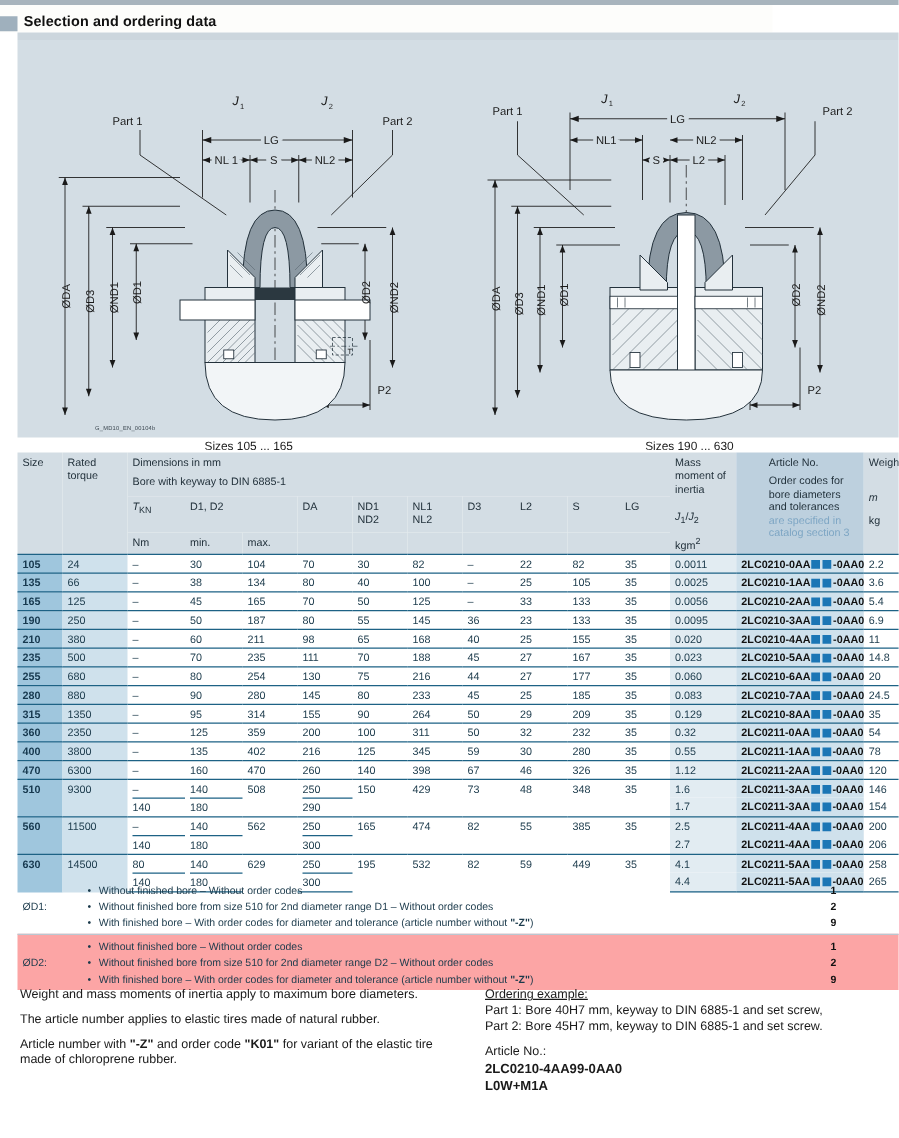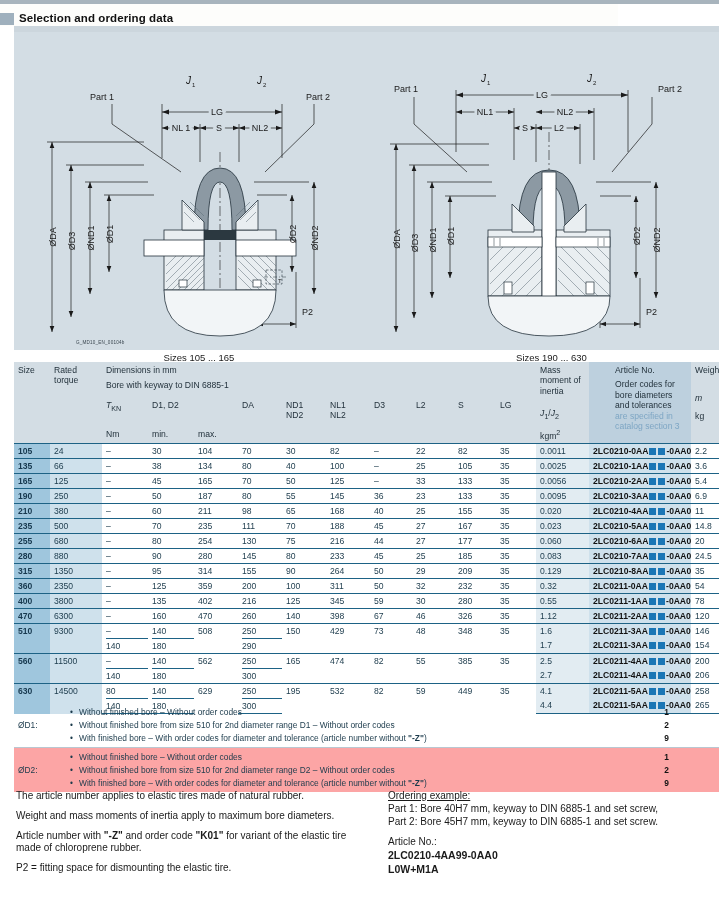--- a/index.html
+++ b/index.html
@@ -775,24 +775,23 @@
           <span class="bul">•</span>
           <span class="txt">With finished bore – With order codes for diameter and tolerance (article number without <span class="b">"-Z"</span>)</span>
           <span class="num">9</span>
         </div>
       </span>
       <span class="fnpad"></span>
     </div>
   </div>
 
 <div class="btxt" style="left:16px; top:790px; width:340px;">
+  <p>Weight and mass moments of inertia apply to maximum bore diameters.</p>
   <p>The article number applies to elastic tires made of natural rubber.</p>
-  <p>Weight and mass moments of inertia apply to maximum bore diameters.</p>
   <p><span>Article number with </span><span class="b">"-Z"</span><span> and order code </span><span class="b">"K01"</span><span> for variant of the elastic tire made of chloroprene rubber.</span></p>
-  <p>P2 = fitting space for dismounting the elastic tire.</p>
 </div>
 
 <div class="btxt" style="left:388px; top:790px; width:345px;">
   <div class="u" style="display:inline-block">Ordering example:</div>
   <div>Part 1: Bore 40H7 mm, keyway to DIN 6885-1 and set screw,</div>
   <div>Part 2: Bore 45H7 mm, keyway to DIN 6885-1 and set screw.</div>
   <div style="margin-top:8px">Article No.:</div>
   <div class="mono-b">2LC0210-4AA99-0AA0</div>
   <div class="mono-b">L0W+M1A</div>
 </div>

